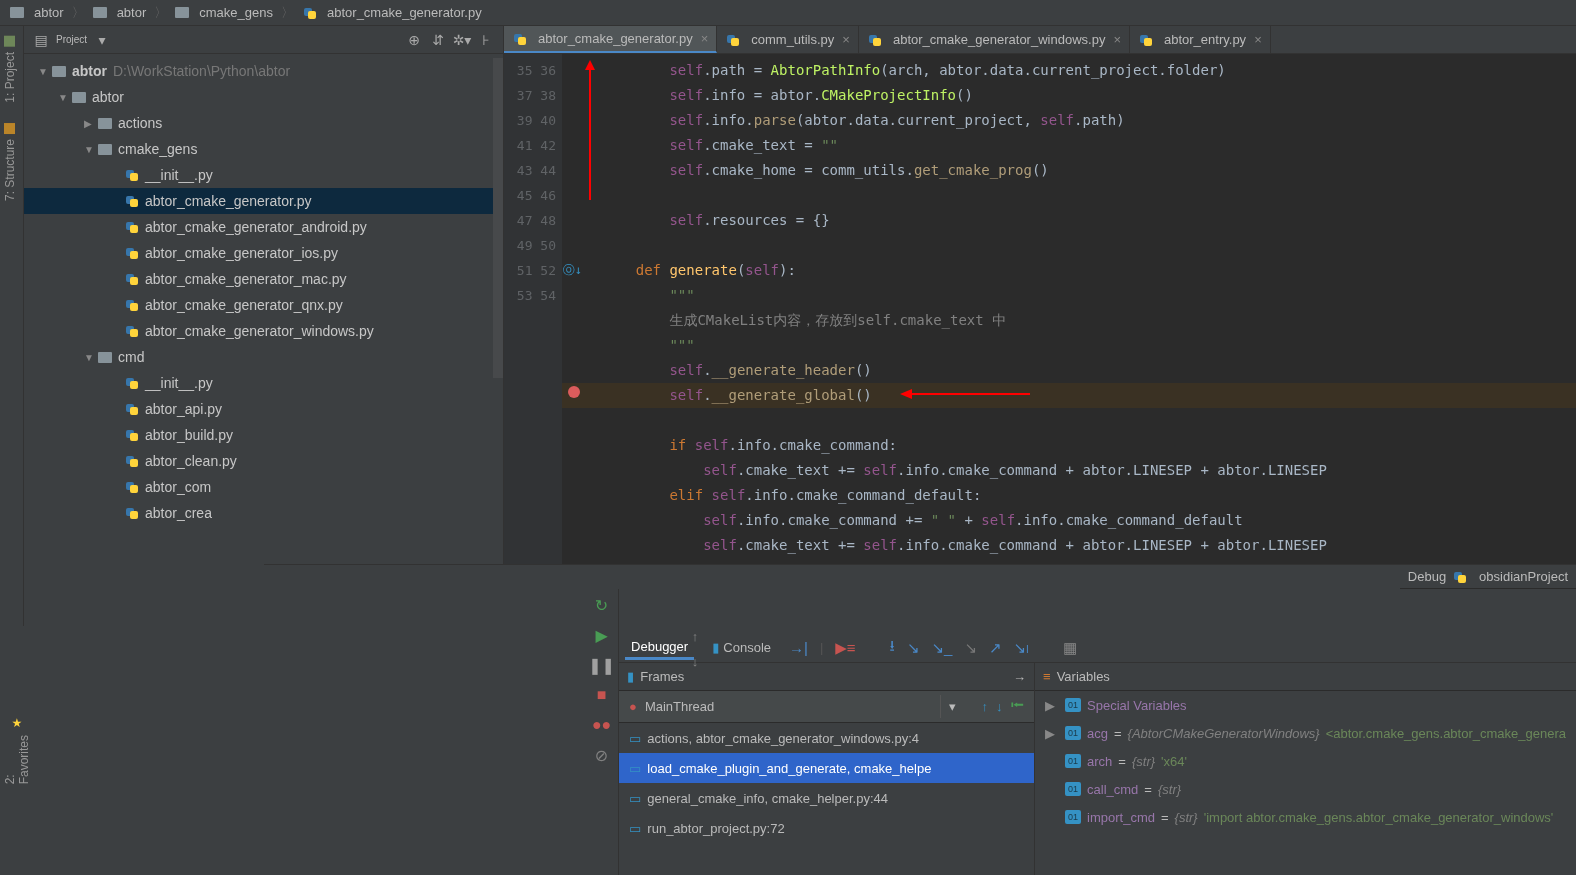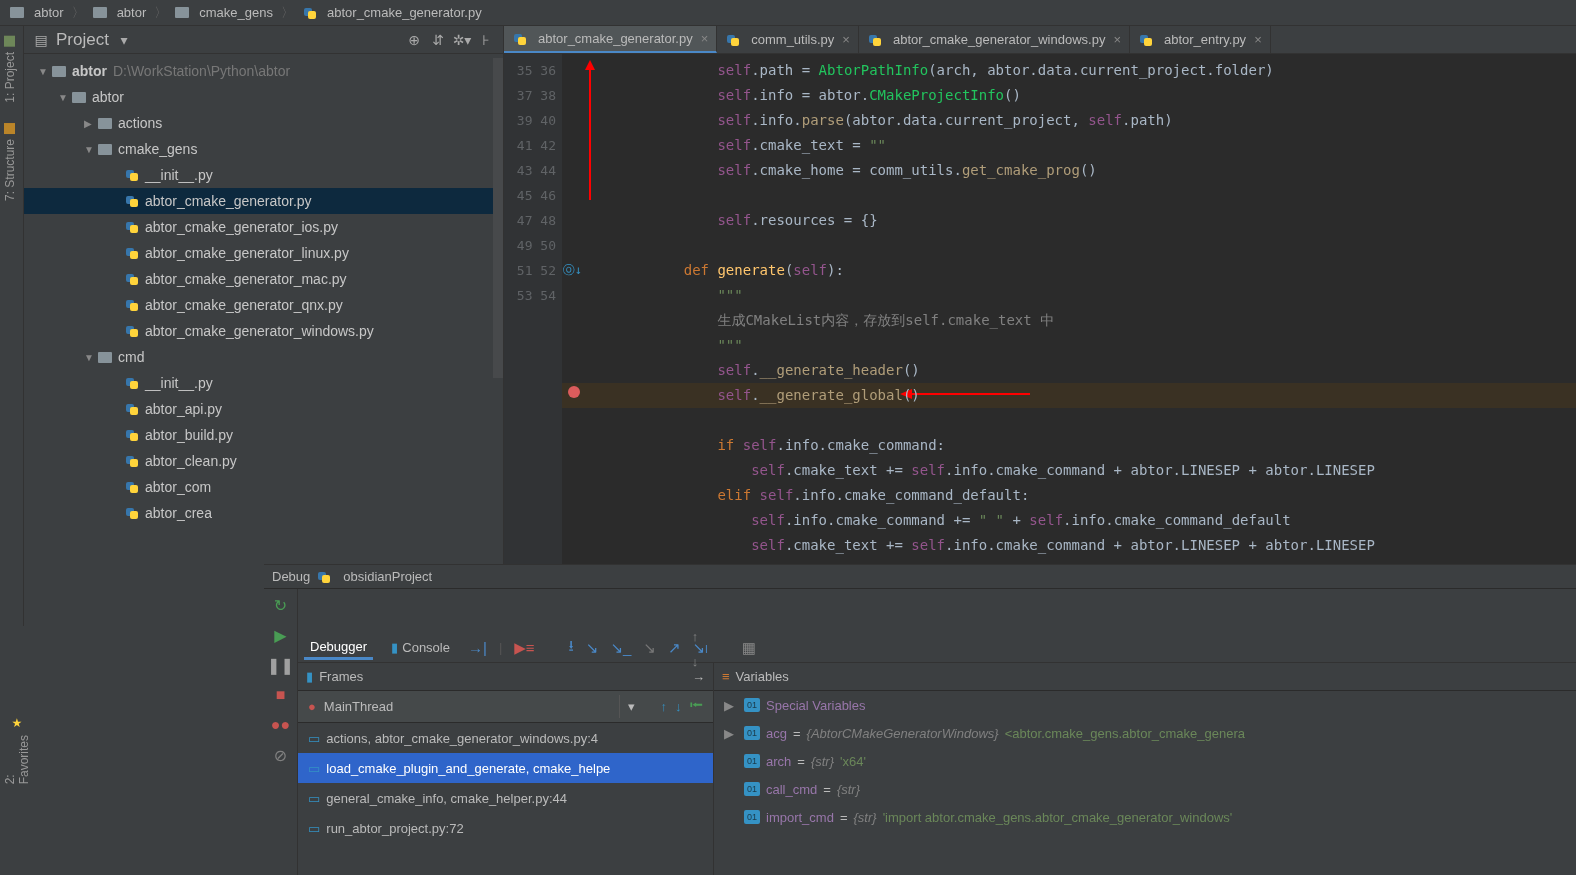--- a/index.html
+++ b/index.html
@@ -9,46 +9,46 @@
 .breadcrumb-sep { color: #666; margin: 0 2px; }
 .left-rail { position: absolute; left: 0; top: 26px; width: 24px; height: 600px; background: #3c3f41; border-right: 1px solid #323232; }
 .rail-item { writing-mode: vertical-rl; transform: rotate(180deg); padding: 10px 3px; color: #999; font-size: 12px; cursor: pointer; display: flex; align-items: center; gap: 5px; }
 .rail-square { width: 11px; height: 11px; background: #6e8759; transform: rotate(180deg);}
 .rail-square.yellow { background: #bb8529; }
 .main-row { position: absolute; left: 24px; top: 26px; right: 0; height: 538px; display: flex; }
 .sidebar { width: 480px; background: #3c3f41; border-right: 1px solid #323232; display: flex; flex-direction: column; }
 .sidebar-header { display: flex; align-items: center; height: 28px; padding: 0 8px; border-bottom: 1px solid #323232; gap: 6px; }
 .sidebar-header .spacer { flex: 1; }
 .sidebar-header .icn { width: 18px; height: 18px; display: flex; align-items: center; justify-content: center; color: #aaa; cursor: pointer; font-size: 14px; }
-.project-label { color: #bbb; font-size: 17px; }
+.project-label { color: #bbb; font-size: 10px; }
 .tree { overflow: auto; flex: 1; font-size: 14px; padding: 4px 0; position: relative; }
 .tree-row { display: flex; align-items: center; height: 26px; padding-left: 14px; cursor: pointer; white-space: nowrap; }
 .tree-row.selected { background: #0d293e; }
 .tree-row .arrow { width: 14px; color: #888; font-size: 10px; }
 .tree-row .lbl { color: #c7c7c7; }
 .tree-row .path { color: #777; margin-left: 6px; }
 .ind1 { padding-left: 34px; } .ind2 { padding-left: 60px; } .ind3 { padding-left: 86px; }
 .folder-icon { display: inline-block; width: 14px; height: 11px; background: #87939a; border-radius: 1px; position: relative; margin-right: 6px; }
 .py-icon { display: inline-block; width: 16px; height: 16px; position: relative; margin-right: 5px; }
 .py-icon::before, .py-icon::after { content: ""; position: absolute; width: 8px; height: 8px; border-radius: 2px; }
 .py-icon::before { background: #3776ab; left: 2px; top: 3px; }
 .py-icon::after { background: #ffd43b; left: 6px; top: 6px; }
 .editor-area { flex: 1; display: flex; flex-direction: column; background: #2b2b2b; }
 .tab-row { display: flex; background: #3c3f41; height: 28px; border-bottom: 1px solid #323232; }
 .tab { display: flex; align-items: center; padding: 0 8px; gap: 5px; color: #bbb; cursor: pointer; border-right: 1px solid #323232; white-space: nowrap; font-size: 13px; }
 .tab.active { background: #515658; border-bottom: 2px solid #4a88c7; }
 .tab-close { color: #888; font-size: 13px; margin-left: 3px; }
-.code-body { flex: 1; display: flex; overflow: hidden; position: relative; gap: 48px; }
+.code-body { flex: 1; display: flex; overflow: hidden; position: relative; }
 .gutter { width: 58px; background: #313335; text-align: right; padding: 4px 6px 0 0; color: #606366; font-family: "Consolas", monospace; font-size: 13px; line-height: 25px; position: relative; }
 .bp { display: inline-block; width: 12px; height: 12px; background: #db5c5c; border-radius: 50%; position: absolute; }
 .code { flex: 1; font-family: "Consolas", monospace; font-size: 14px; line-height: 25px; padding: 4px 0 0 40px; white-space: pre; color: #a9b7c6; }
-.kw { color: #cc7832; } .slf { color: #94558d; } .fn { color: #ffc66d; } .cls { color: #22c55e; } .str { color: #6a8759; } .cmt { color: #808080; } .name2 { color: #b09d79; }
+.kw { color: #cc7832; } .slf { color: #94558d; } .fn { color: #ffc66d; } .cls { color: #bef264; } .str { color: #6a8759; } .cmt { color: #808080; } .name2 { color: #b09d79; }
 .hl-line { position: absolute; left: 0; right: 0; background: #3a3123; height: 25px; z-index: 0; }
 .red-arrow { position: absolute; pointer-events: none; }
-.debug-panel { position: absolute; left: 264px; right: 0; top: 564px; bottom: 0; background: #3c3f41; border-top: 1px solid #323232; display: flex; flex-direction: column; }
+.debug-panel { position: absolute; left: 264px; right: 0; top: 564px; bottom: 0; background: #3c3f41; border-top: 1px solid #323232; display: flex; flex-direction: column; align-items: flex-end; }
 .debug-title { height: 24px; display: flex; align-items: center; padding: 0 8px; gap: 6px; color: #bbb; border-bottom: 1px solid #2b2b2b; font-size: 13px;}
 .debug-body { flex: 1; display: flex; }
 .debug-left-icons { width: 34px; background: #3c3f41; display: flex; flex-direction: column; align-items: center; padding-top: 6px; gap: 10px; border-right: 1px solid #323232;}
 .dbg-ic { width: 20px; height: 20px; display: flex; align-items: center; justify-content: center; cursor: pointer; font-size: 16px;}
 .debug-main { flex: 1; display: flex; flex-direction: column; margin-top: 44px; }
 .debug-tabs { display: flex; align-items: center; height: 30px; border-bottom: 1px solid #323232; padding: 0 6px; gap: 12px; }
 .debug-tab { padding: 3px 6px; cursor: pointer; color: #bbb; display: flex; align-items:center; gap:4px; font-size:13px;}
 .debug-tab.active { border-bottom: 3px solid #4a88c7; color: #fff; }
 .debug-toolbar-ic { color: #4a88c7; cursor: pointer; font-size: 15px; }
 .debug-content { flex: 1; display: flex; }
@@ -138,26 +138,26 @@
           <span class="lbl">__init__.py</span>
         </div>
         <div class="tree-row ind3 selected">
           <span class="arrow"></span>
           <span class="py-icon"></span>
           <span class="lbl">abtor_cmake_generator.py</span>
         </div>
         <div class="tree-row ind3">
           <span class="arrow"></span>
           <span class="py-icon"></span>
+          <span class="lbl">abtor_cmake_generator_android.py</span>
+        </div>
+        <div class="tree-row ind3">
+          <span class="arrow"></span>
+          <span class="py-icon"></span>
           <span class="lbl">abtor_cmake_generator_ios.py</span>
-        </div>
-        <div class="tree-row ind3">
-          <span class="arrow"></span>
-          <span class="py-icon"></span>
-          <span class="lbl">abtor_cmake_generator_linux.py</span>
         </div>
         <div class="tree-row ind3">
           <span class="arrow"></span>
           <span class="py-icon"></span>
           <span class="lbl">abtor_cmake_generator_mac.py</span>
         </div>
         <div class="tree-row ind3">
           <span class="arrow"></span>
           <span class="py-icon"></span>
           <span class="lbl">abtor_cmake_generator_qnx.py</span>

